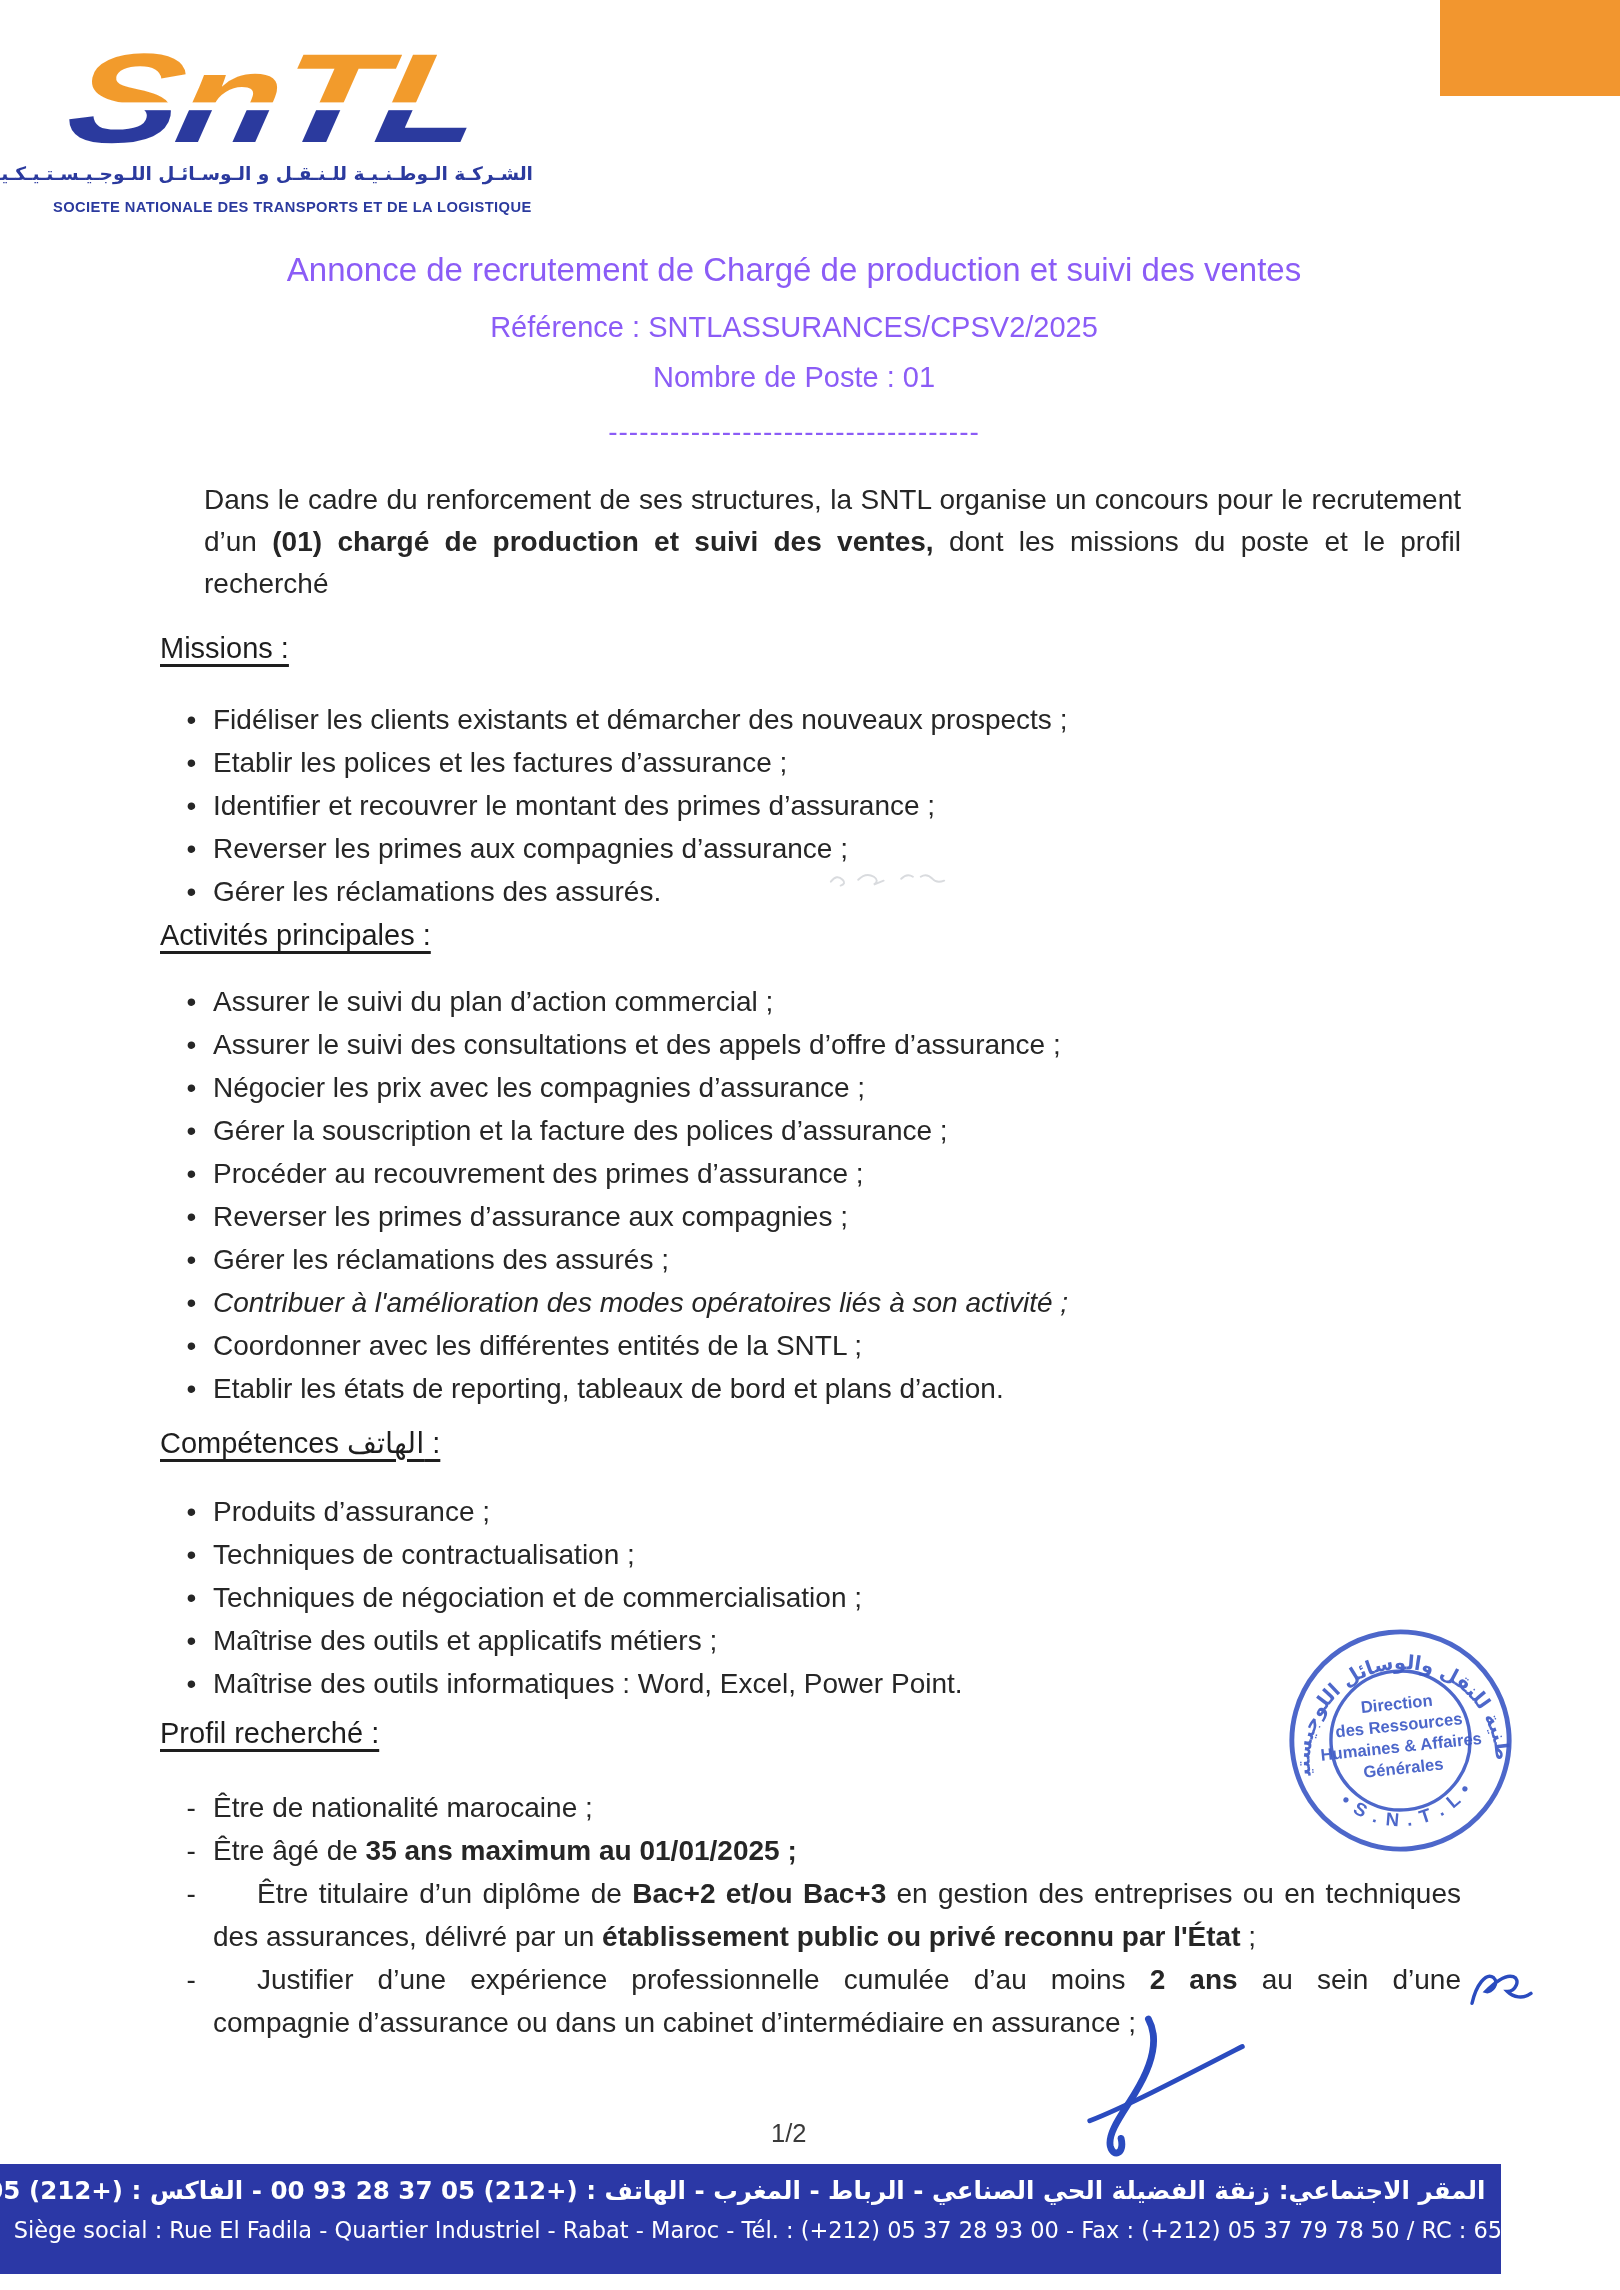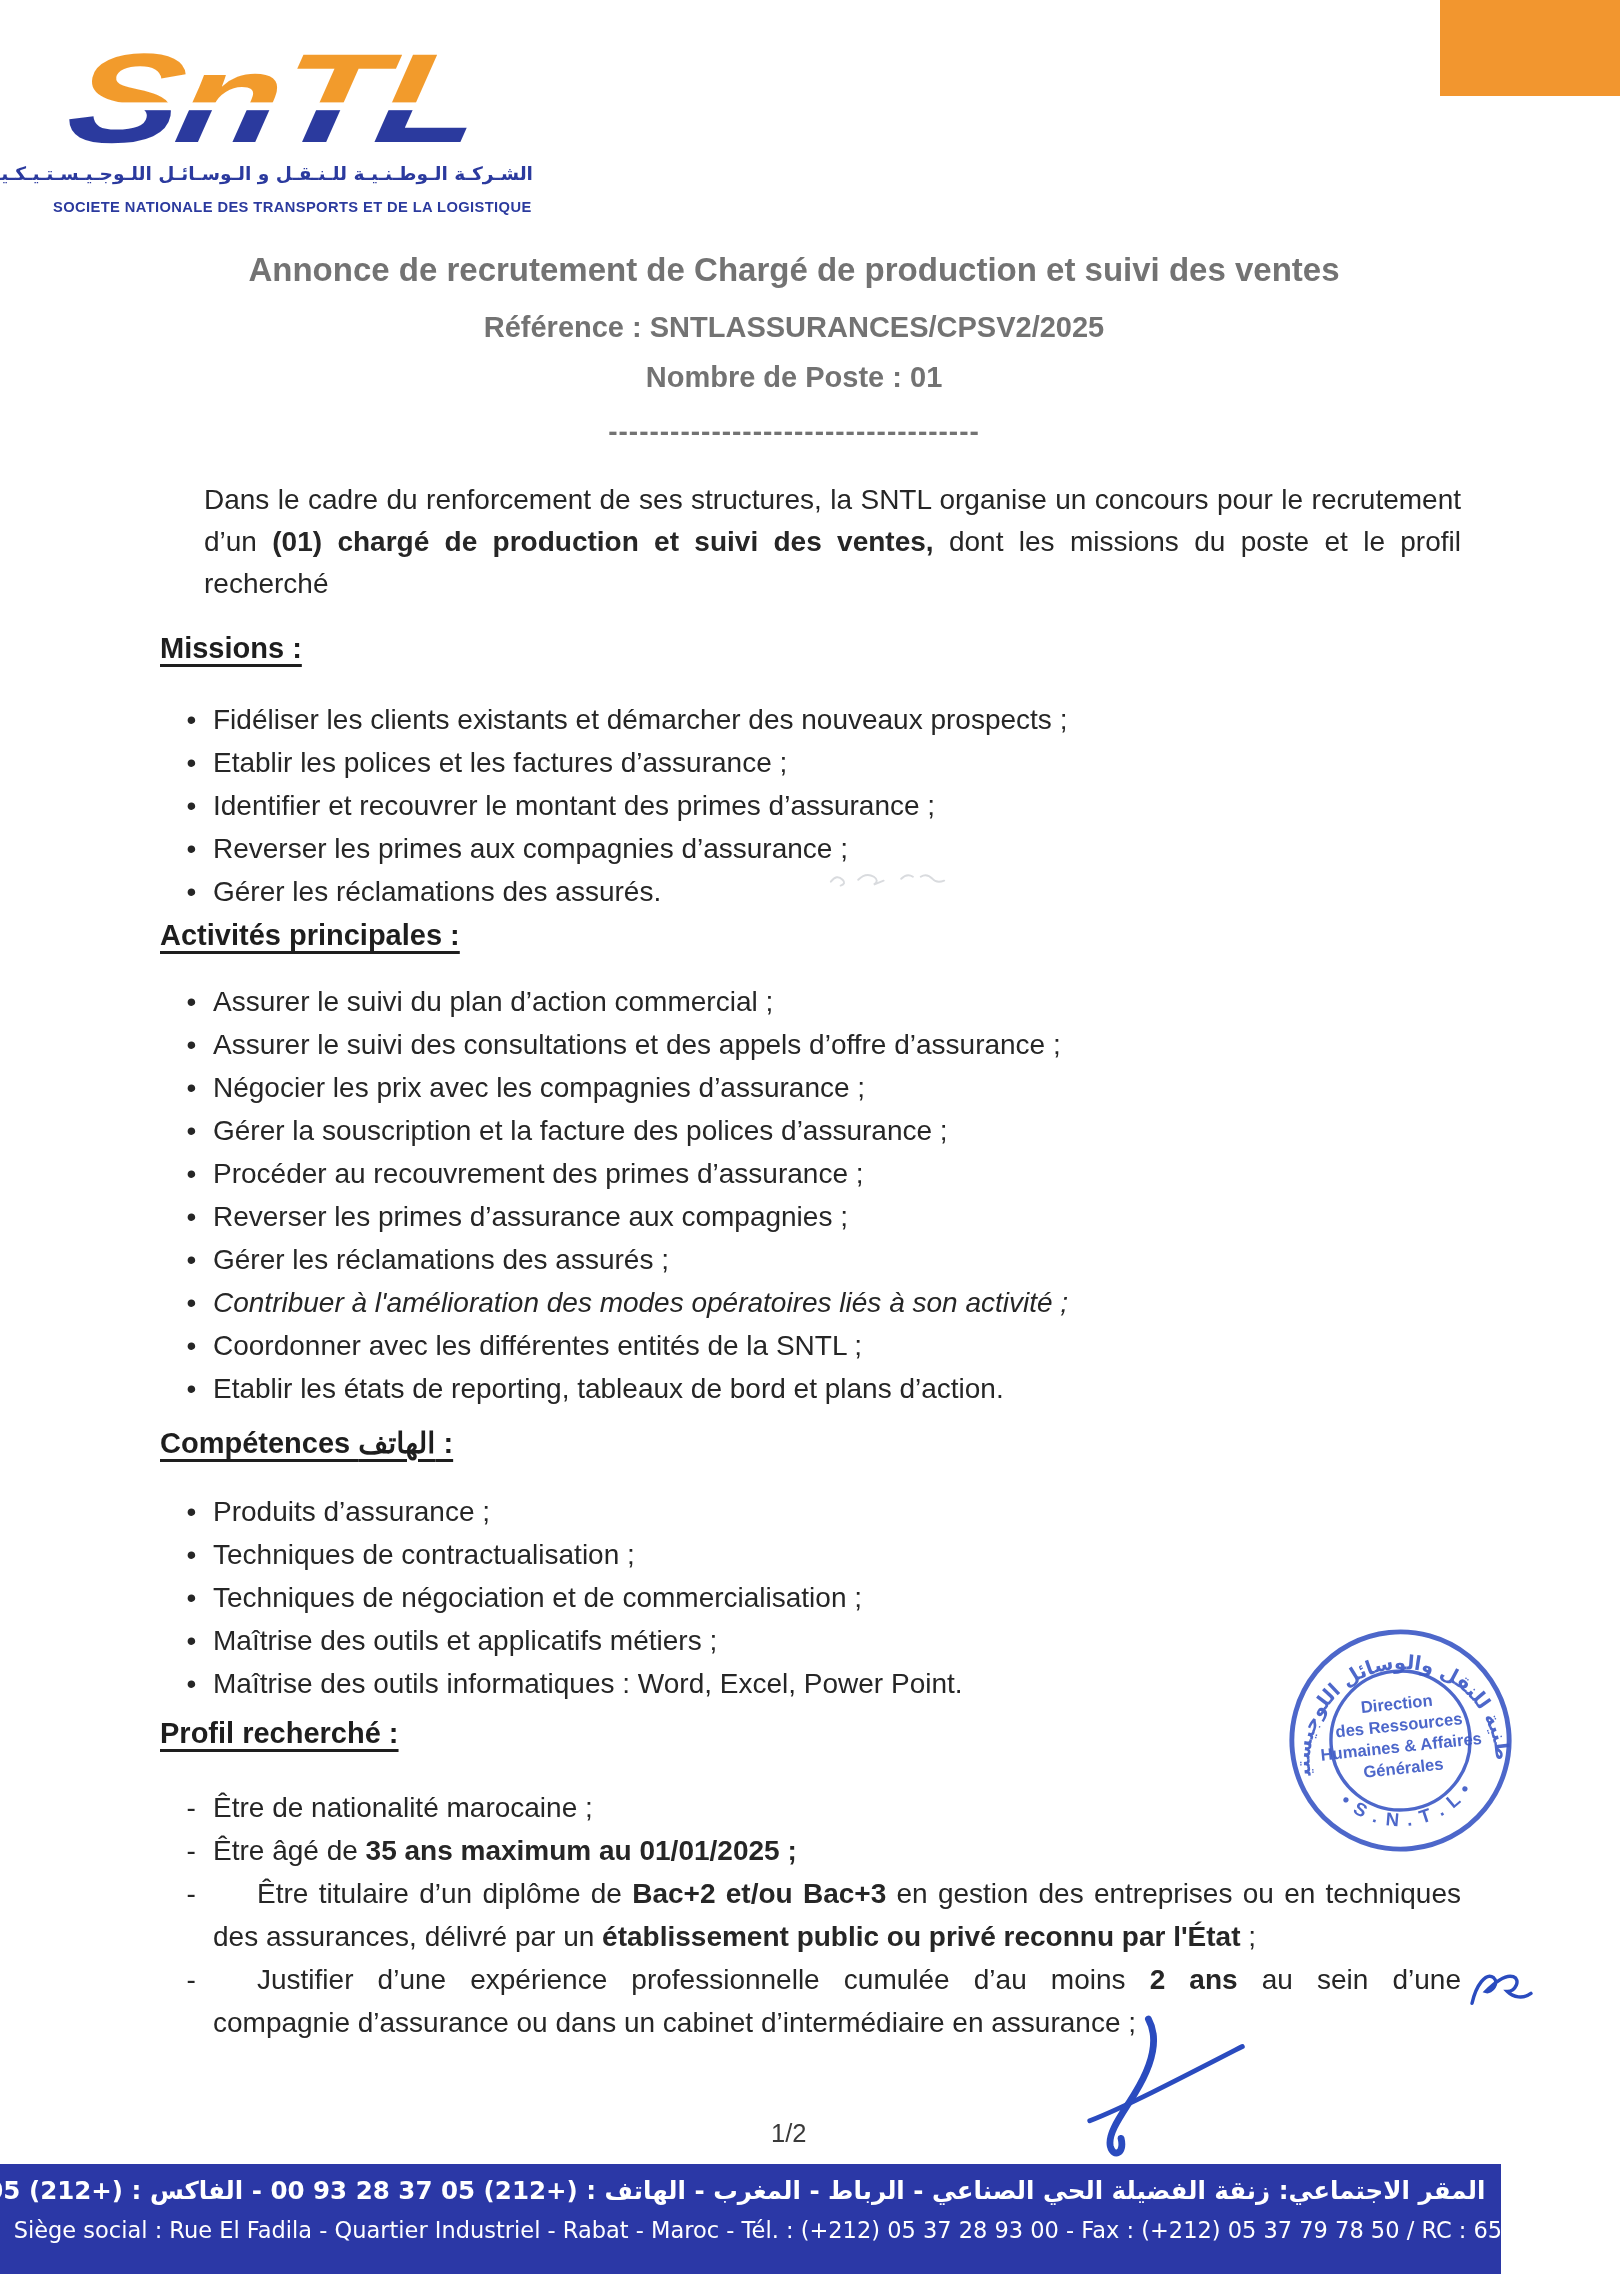--- a/index.html
+++ b/index.html
@@ -33,30 +33,30 @@
   .logo-ar{
     left:59px; top:163px; width:474px; font-family:"DejaVu Sans",sans-serif;
     font-size:18.6px; font-weight:bold; color:var(--blue); text-align:center; white-space:nowrap;
   }
   .logo-fr{
     left:53px; top:199px; width:480px; font-size:14.7px; font-weight:bold;
     letter-spacing:0.4px; color:var(--blue); white-space:nowrap;
   }
 
   
-  .tline{position:absolute; left:108px; width:1372px; text-align:center; font-weight:bold; color:#737373;}
+  .tline{position:absolute; left:108px; width:1372px; text-align:center; font-weight:normal; color:#8b5cf6;}
   .t1{top:251px; font-size:33px;}
   .t2{top:311px; font-size:29px;}
   .t3{top:361px; font-size:29px;}
   .t4{top:416px; font-size:28px; letter-spacing:1px;}
 
   
   .intro{left:160px; top:479px; width:1301px; font-size:28px; line-height:42px;}
   .sec-h{
-    position:absolute; left:160px; font-size:29px; font-weight:bold; color:#1e1e1e;
+    position:absolute; left:160px; font-size:29px; font-weight:normal; color:#1e1e1e;
     text-decoration:underline; text-underline-offset:5.9px; text-decoration-thickness:2.5px;
   }
   .sec-list{position:absolute; left:160px; width:1301px;}
   .li{display:flex; align-items:flex-start; font-size:28px; line-height:43px;}
   .mk{flex:none; width:26.5px; margin-left:26.5px;}
   .tx{flex:1; line-height:43px;}
 
   
   .stamp{left:1285px; top:1625px; transform:rotate(-6deg);}
   .stamp text{font-family:"Liberation Sans",sans-serif;}

